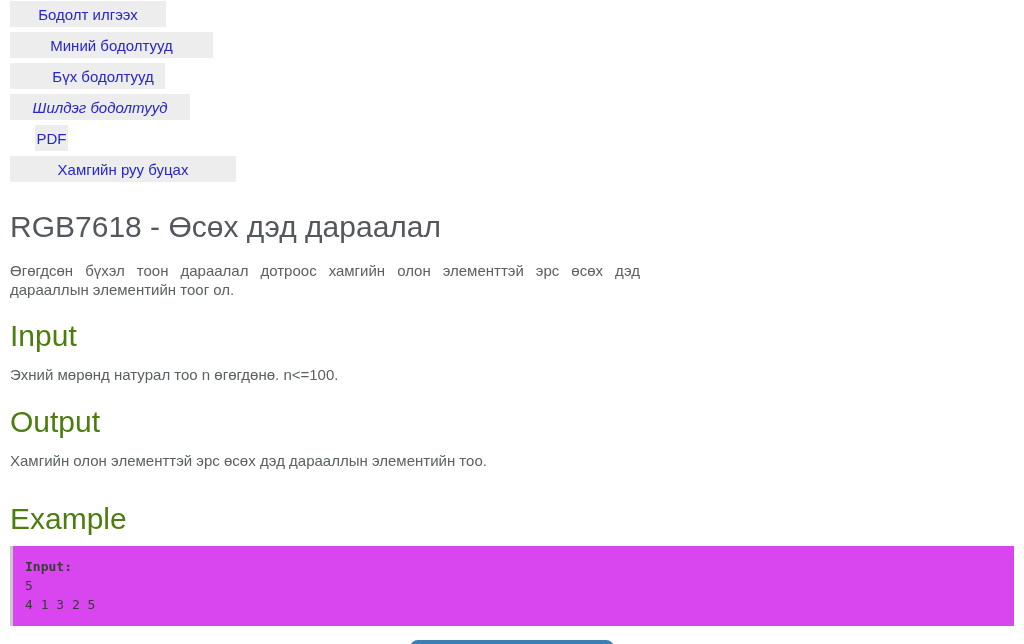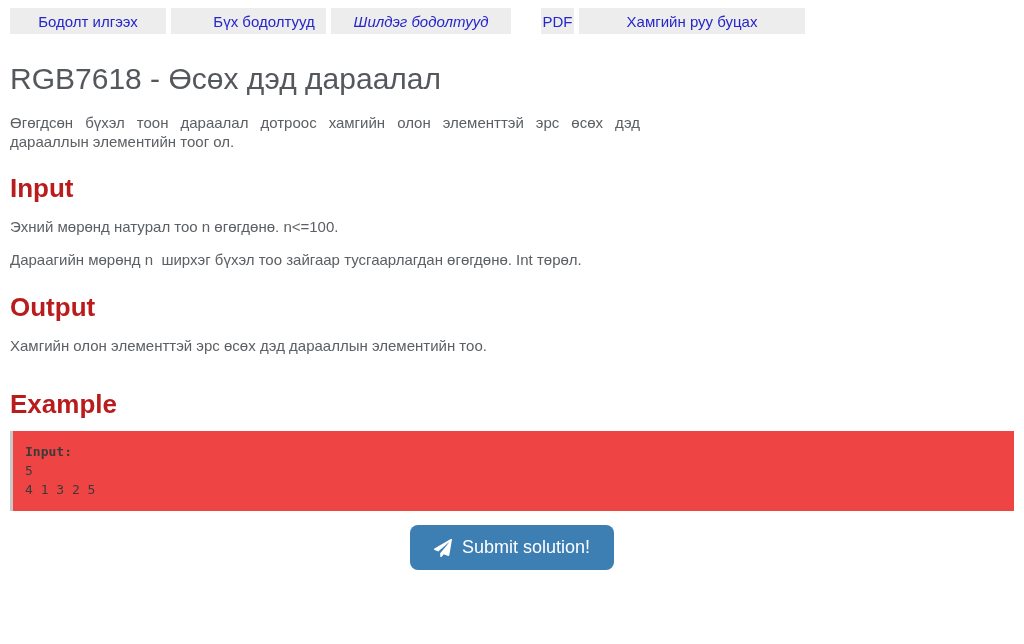--- a/index.html
+++ b/index.html
@@ -6,22 +6,23 @@
   html, body {
     margin: 0; padding: 0;
     width: 1024px; height: 644px;
     background: #ffffff;
     font-family: "Liberation Sans", sans-serif;
     overflow: hidden;
   }
   
   .toolbar {
     display: flex;
-    margin: 8px 10px 0 10px;
+    margin: 1px 10px 0 10px;
     gap: 5px;
+    flex-direction: column;
   }
   .tab {
     background: #ededed;
     color: #2626c9;
     font-size: 15px;
     height: 26px;
     display: flex;
     align-items: center;
     justify-content: center;
     text-decoration: none;
@@ -47,38 +48,38 @@
   }
   .desc {
     max-width: 630px;
     text-align: justify;
     font-size: 15px;
     line-height: 19px;
     color: #5c6064;
     margin: 15px 0 0 0;
   }
   h2 {
-    font-size: 26px;
-    font-weight: 700;
-    color: #b91c1c;
+    font-size: 30px;
+    font-weight: 400;
+    color: #4d7c0f;
     line-height: 32px;
     margin: 21px 0 0 0;
   }
   h2.example-h { margin-top: 32px; }
   .body-text {
     font-size: 15px;
     line-height: 21px;
     color: #5c6064;
     margin: 12px 0 0 0;
   }
   .prewrap { white-space: pre-wrap; }
 
   
   .codeblock {
-    background: #ef4444;
+    background: #d946ef;
     border-left: 3px solid #c9c9c9;
     padding: 11px 12px 12px 12px;
     font-family: "DejaVu Sans Mono", monospace;
     font-size: 13px;
     line-height: 19px;
     color: #3a3a3a;
     margin-top: 10px;
   }
   .codeblock.first { margin-top: 11px; }
   .code-label { font-weight: bold; }
@@ -101,34 +102,34 @@
     gap: 10px;
     cursor: pointer;
   }
   .plane { display: inline-flex; align-items: center; }
 </style>
 </head>
 <body>
 
 <nav class="toolbar">
   <a class="tab t0">Бодолт илгээх</a>
+  <a class="tab t1">Миний бодолтууд</a>
   <a class="tab t2">Бүх бодолтууд</a>
   <a class="tab t3">Шилдэг бодолтууд</a>
   <a class="tab t4">PDF</a>
   <a class="tab t5">Хамгийн руу буцах</a>
 </nav>
 
 <main>
   <h1>RGB7618 - Өсөх дэд дараалал</h1>
 
   <p class="desc">Өгөгдсөн бүхэл тоон дараалал дотроос хамгийн олон элементтэй эрс өсөх дэд дарааллын элементийн тоог ол.</p>
 
   <h2>Input</h2>
   <p class="body-text">Эхний мөрөнд натурал тоо n өгөгдөнө. n&lt;=100.</p>
-  <p class="body-text prewrap">Дараагийн мөрөнд n  ширхэг бүхэл тоо зайгаар тусгаарлагдан өгөгдөнө. Int төрөл.</p>
 
   <h2>Output</h2>
   <p class="body-text">Хамгийн олон элементтэй эрс өсөх дэд дарааллын элементийн тоо.</p>
 
   <h2 class="example-h">Example</h2>
 
   <div class="codeblock first">
     <div class="code-label">Input:</div>
     <div class="code-line">5</div>
     <div class="code-line">4 1 3 2 5</div>

